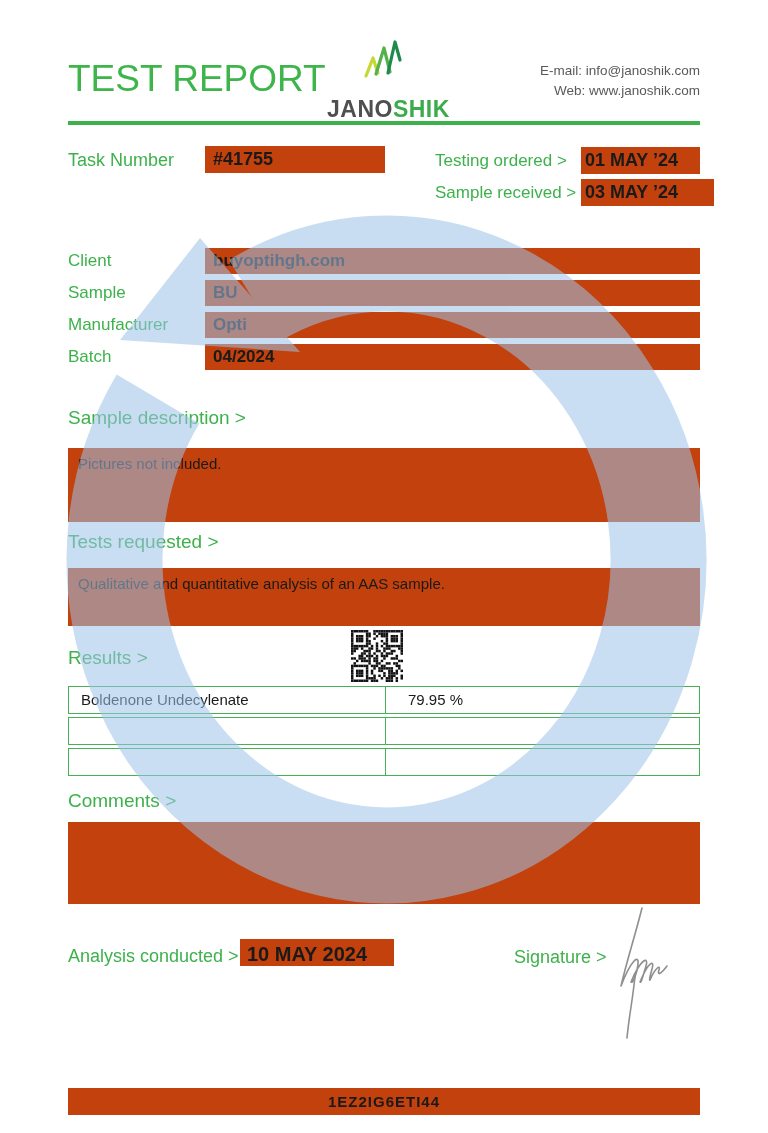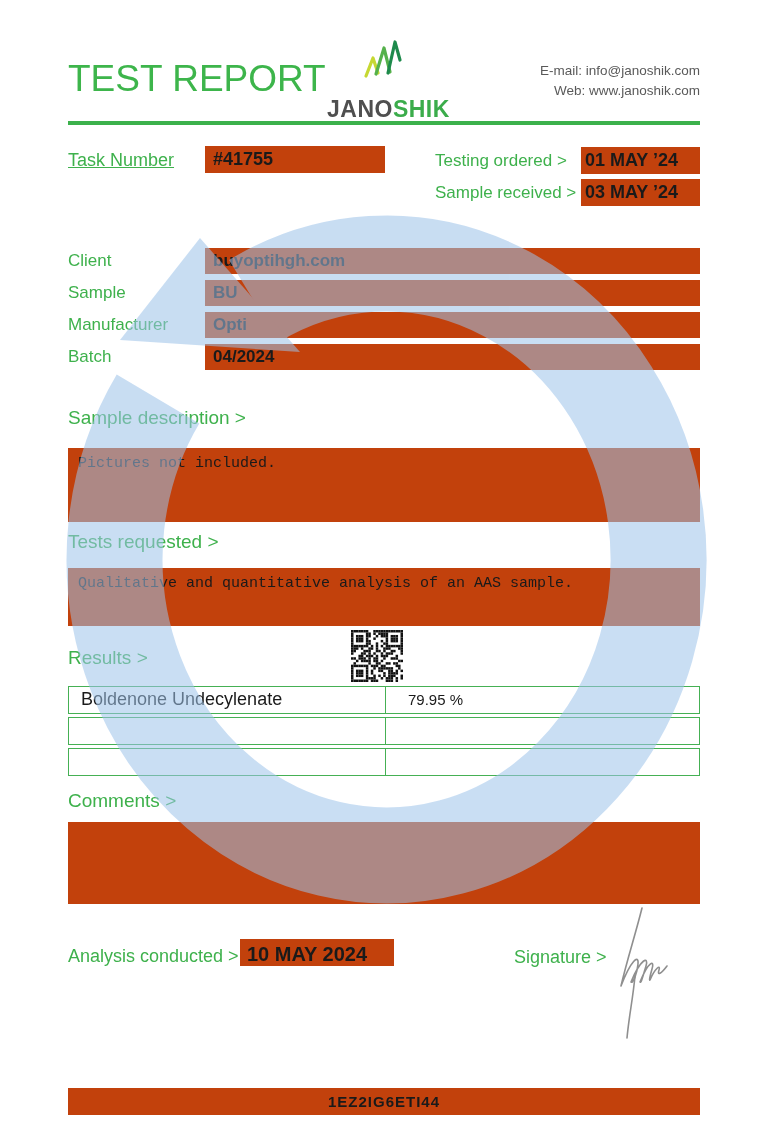--- a/index.html
+++ b/index.html
@@ -13,36 +13,36 @@
 
   .title { left:68px; top:58px; font-size:37px; letter-spacing:0; color:#3DB54B; font-weight:400; }
   .logo-icon { left:362px; top:40px; }
   .logo-text { left:327px; top:80px; font-size:23px; font-weight:700; letter-spacing:.5px;margin-top:16px; }
   .logo-dark { color:#4F4F4F; }
   .logo-green { color:#3BAC4B; }
   .contact { left:430px; top:61px; width:270px; text-align:right; font-size:13.5px; color:#595959; line-height:1.5; }
   .divider { left:68px; top:121px; width:632px; height:4px; background:#3CB14C; }
 
   .lbl { font-size:17px; }
-  .task-label { left:68px; top:150px; font-size:18px;text-decoration:underline; }
+  .task-label { left:68px; top:150px; font-size:18px; }
   .task-box { left:205px; top:146px; width:180px; height:27px; line-height:27px; padding-left:8px; font-size:18px; font-weight:700; }
   .ord-label { left:435px; top:151px; }
   .ord-box { left:581px; top:147px; width:119px; height:27px; line-height:27px; padding-left:4px; font-size:18px; font-weight:700; }
   .rec-label { left:435px; top:183px; }
-  .rec-box { left:581px; top:179px; width:119px; height:27px; line-height:27px; padding-left:4px; font-size:18px; font-weight:700; }
+  .rec-box { left:581px; top:179px; width:133px; height:27px; line-height:27px; padding-left:4px; font-size:18px; font-weight:700; }
 
   .detail-label { left:68px; width:140px; font-size:17px; line-height:26px; }
   .detail-bar { left:205px; width:495px; height:26px; line-height:26px; padding-left:8px; font-size:17px; font-weight:700; }
 
   .sec-head { left:68px; font-size:19px; }
-  .sec-box { left:68px; width:632px; font-size:15px; padding:7px 0 0 10px; color:#1A1A1A;font-family:Liberation Mono, monospace; }
+  .sec-box { left:68px; width:632px; font-size:15px; padding:7px 0 0 10px; color:#1A1A1A; }
 
   .results-table { left:68px; top:686px; width:632px; }
   .rrow { display:flex; border:1.5px solid #45B054; height:28px; margin-bottom:3px; background:transparent; }
-  .c1 { width:317px; border-right:1.5px solid #45B054; font-size:18px; line-height:25px; padding-left:12px; color:#1A1A1A; }
+  .c1 { width:317px; border-right:1.5px solid #45B054; font-size:15px; line-height:25px; padding-left:12px; color:#1A1A1A; }
   .c2 { flex:1; font-size:15px; line-height:25px; padding-left:22px; color:#1A1A1A; }
 
   .analysis-label { left:68px; top:946px; font-size:18px; }
   .analysis-box { left:240px; top:939px; width:154px; height:27px; line-height:31px; padding-left:7px; font-size:20px; font-weight:700; }
   .signature-label { left:514px; top:947px; font-size:18px; }
   .signature-svg { left:605px; top:898px; }
 
   .verify-line { left:68px; top:1048px; width:700px; font-size:18px; white-space:nowrap; letter-spacing:-.1px; }
   .key-bar { left:68px; top:1088px; width:632px; height:27px; line-height:27px; text-align:center; font-size:15px; font-weight:700; letter-spacing:1px; }
 

